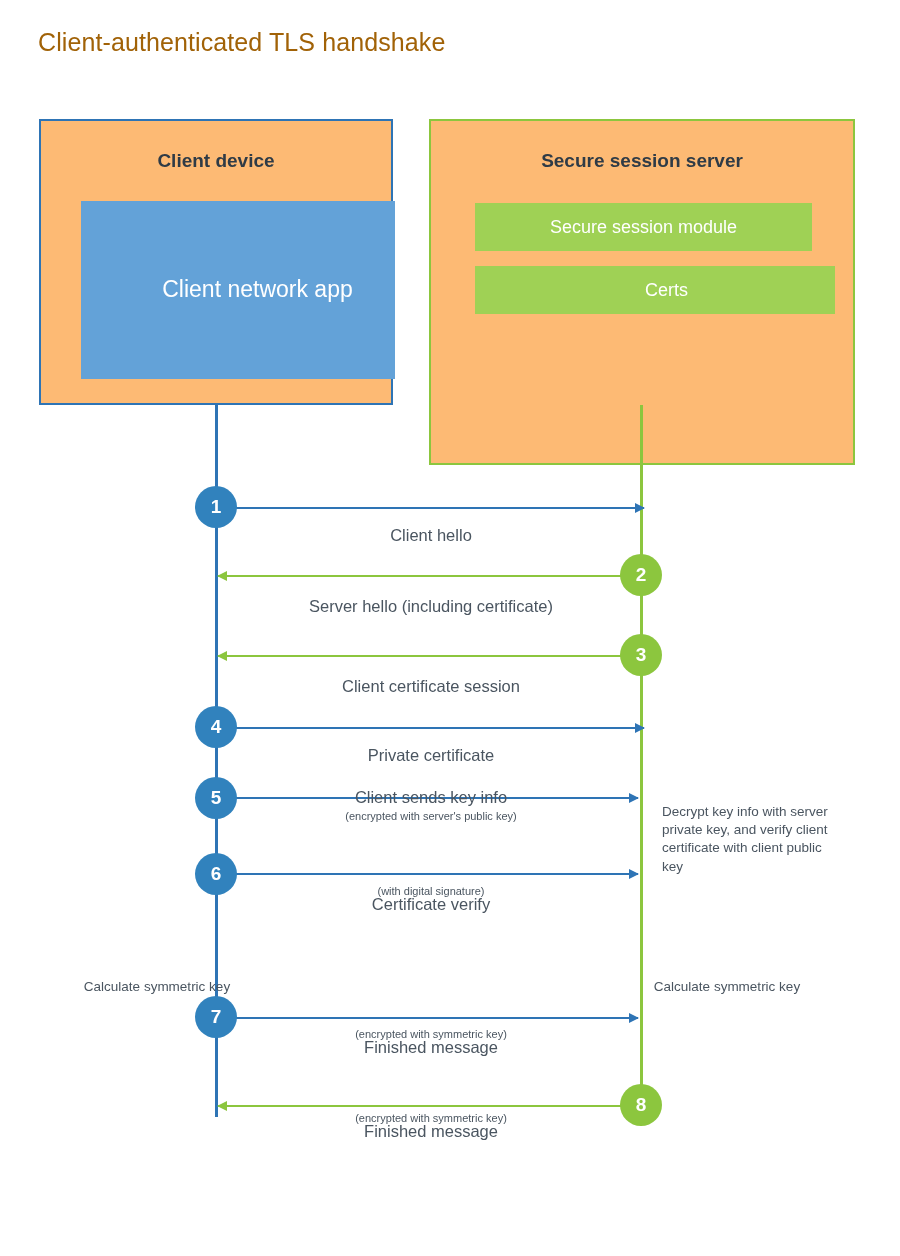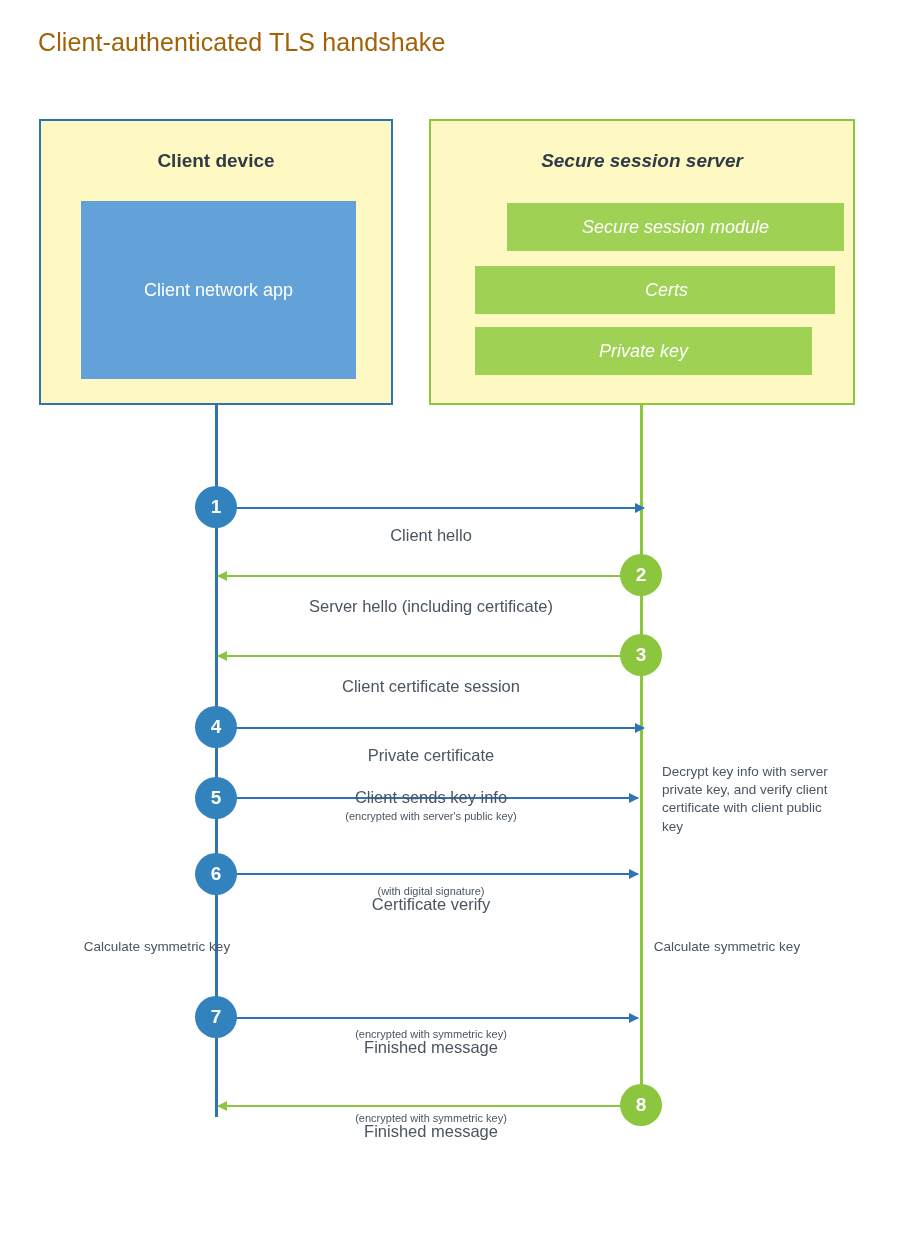--- a/index.html
+++ b/index.html
@@ -21,75 +21,75 @@
     top: 28px;
     font-size: 25px;
     font-weight: 400;
     color: #a16207;
     letter-spacing: 0.1px;
   }
 
   
   .box {
     position: absolute;
-    background: #fef9c3;
+    background: #fdba74;
     box-sizing: border-box;
   }
   #client-box {
     left: 39px;
     top: 119px;
     width: 354px;
     height: 286px;
     border: 2px solid #2e74b5;
   }
   #server-box {
     left: 429px;
     top: 119px;
     width: 426px;
-    height: 286px;
+    height: 346px;
     border: 2px solid #8cc63e;
-    font-style: italic;
   }
   .box-title {
     position: absolute;
     width: 100%;
     text-align: center;
     top: 29px;
     font-size: 19px;
     font-weight: bold;
     color: #2f3b46;
   }
   #client-app {
     position: absolute;
     left: 40px;
     top: 80px;
     width: 275px;
     height: 178px;
     background: #63a2d8;
     color: #ffffff;
-    font-size: 18px;
+    font-size: 23px;
     display: flex;
     align-items: center;
     justify-content: center;
     text-align: center;
     line-height: 1.35;
+    padding-left: 39px;
   }
   .server-row {
     position: absolute;
     left: 44px;
     width: 337px;
     height: 48px;
     background: #9fd155;
     color: #ffffff;
     font-size: 18px;
     display: flex;
     align-items: center;
     justify-content: center;
   }
-  #srv-row-0 { top: 82px; margin-left: 32px; }
+  #srv-row-0 { top: 82px; }
   #srv-row-1 { top: 145px; padding-left: 23px; }
   #srv-row-2 { top: 206px; }
 
   
   .lifeline {
     position: absolute;
     width: 3px;
   }
   #client-lifeline {
     left: 215px;
@@ -168,37 +168,37 @@
     font-size: 11px;
     color: #4a5560;
     white-space: nowrap;
   }
   .side-note {
     position: absolute;
     font-size: 13.5px;
     line-height: 1.35;
     color: #4a5560;
     text-align: center;
+    margin-top: 40px;
   }
 </style>
 </head>
 <body>
 
 <div id="page-title">Client-authenticated TLS handshake</div>
 
 <div class="box" id="client-box">
   <div class="box-title">Client device</div>
   <div id="client-app">Client network app</div>
 </div>
 
 <div class="box" id="server-box">
   <div class="box-title">Secure session server</div>
   <div class="server-row" id="srv-row-0">Secure session module</div>
   <div class="server-row" id="srv-row-1">Certs</div>
-  <div class="server-row" id="srv-row-2">Private key</div>
 </div>
 
 <div class="lifeline" id="client-lifeline"></div>
 <div class="lifeline" id="server-lifeline"></div>
 
 <div class="arrow blue to-right" style="left:218px; top:507px; width:426px;">
   <div class="shaft"></div>
   <div class="head"></div>
 </div>
 <div class="msg-label" style="left:231px; top:478px; width:400px;">Client hello</div>

